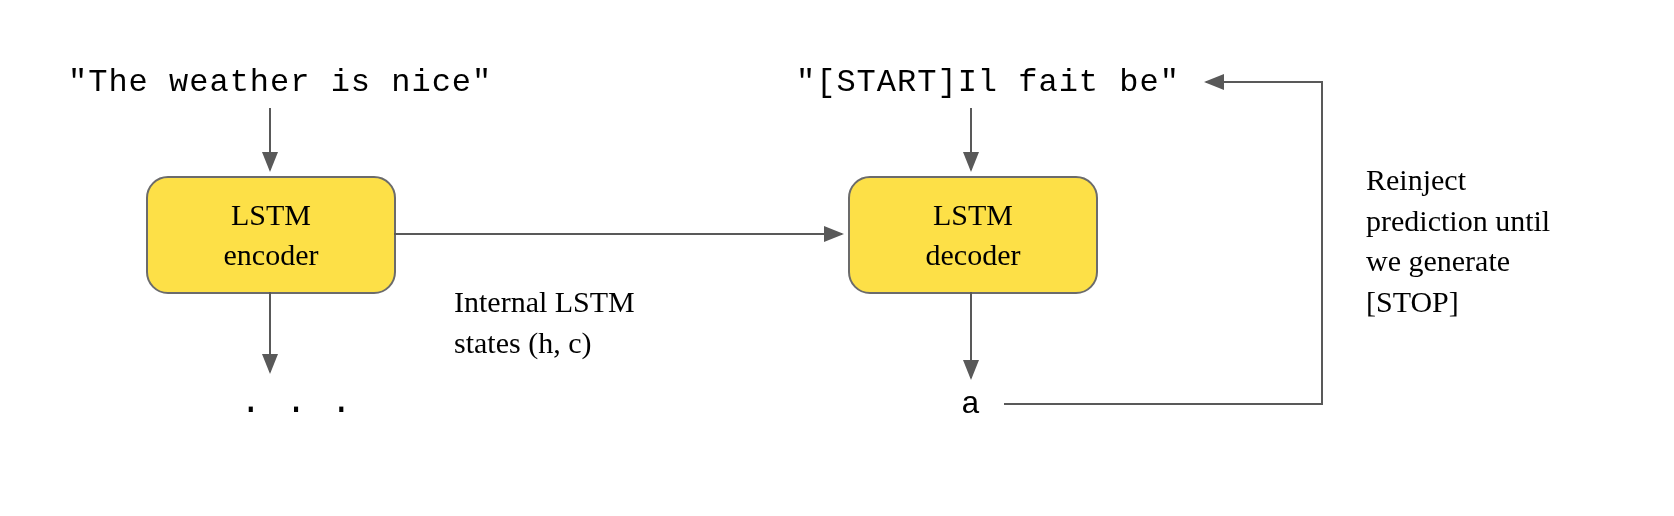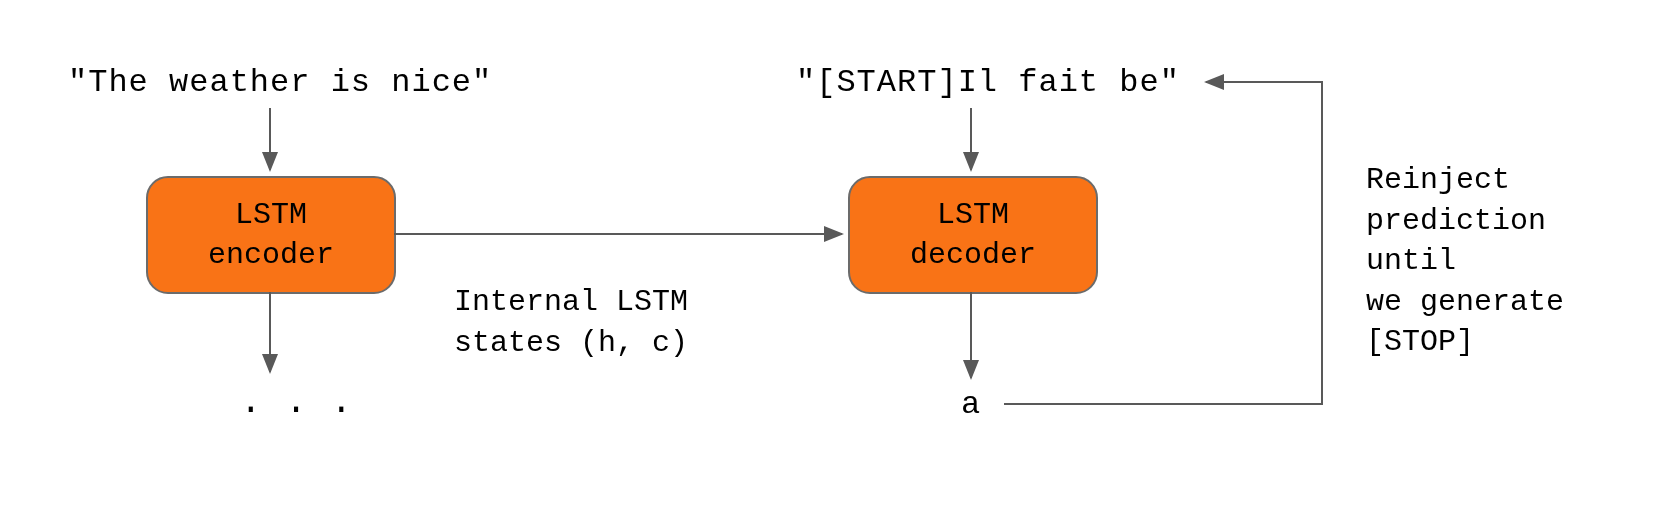--- a/index.html
+++ b/index.html
@@ -15,26 +15,26 @@
     position: relative;
     width: 1674px;
     height: 516px;
   }
   .mono {
     font-family: "Courier New", Courier, monospace;
     font-size: 32px;
     letter-spacing: 1px;
   }
   .sans {
-    font-family: Liberation Mono, monospace;
+    font-family: Liberation Serif, serif;
     font-size: 30px;
   }
   .node-box {
     position: absolute;
-    background: #f97316;
+    background: #fde047;
     border: 2px solid #6b6b6b;
     border-radius: 22px;
     display: flex;
     align-items: center;
     justify-content: center;
     text-align: center;
     line-height: 1.25;
   }
   .label {
     position: absolute;

